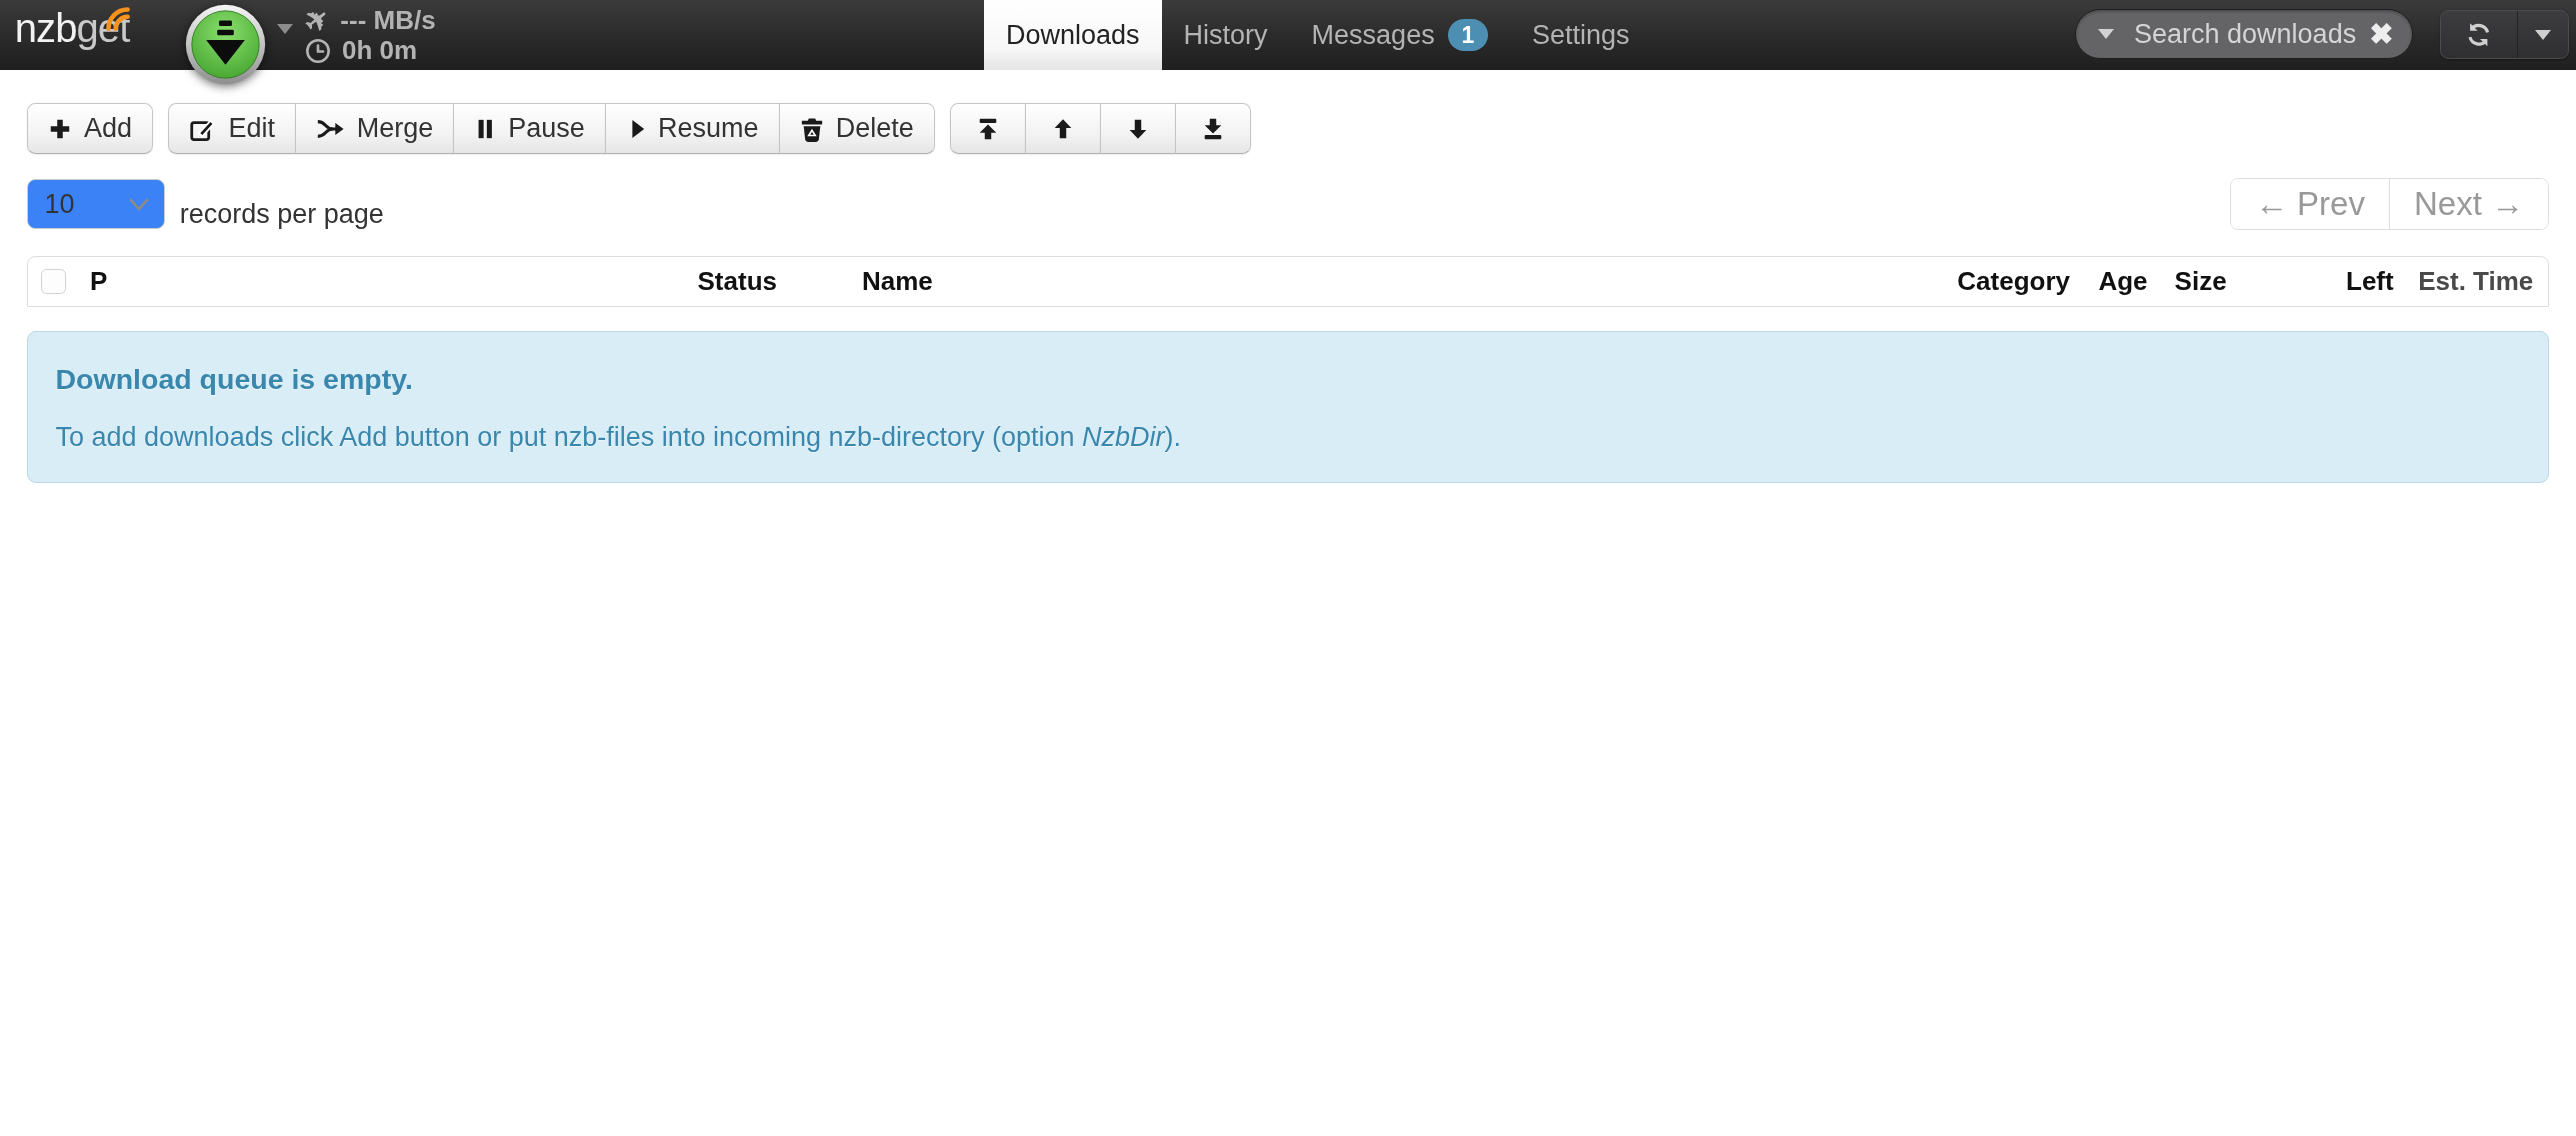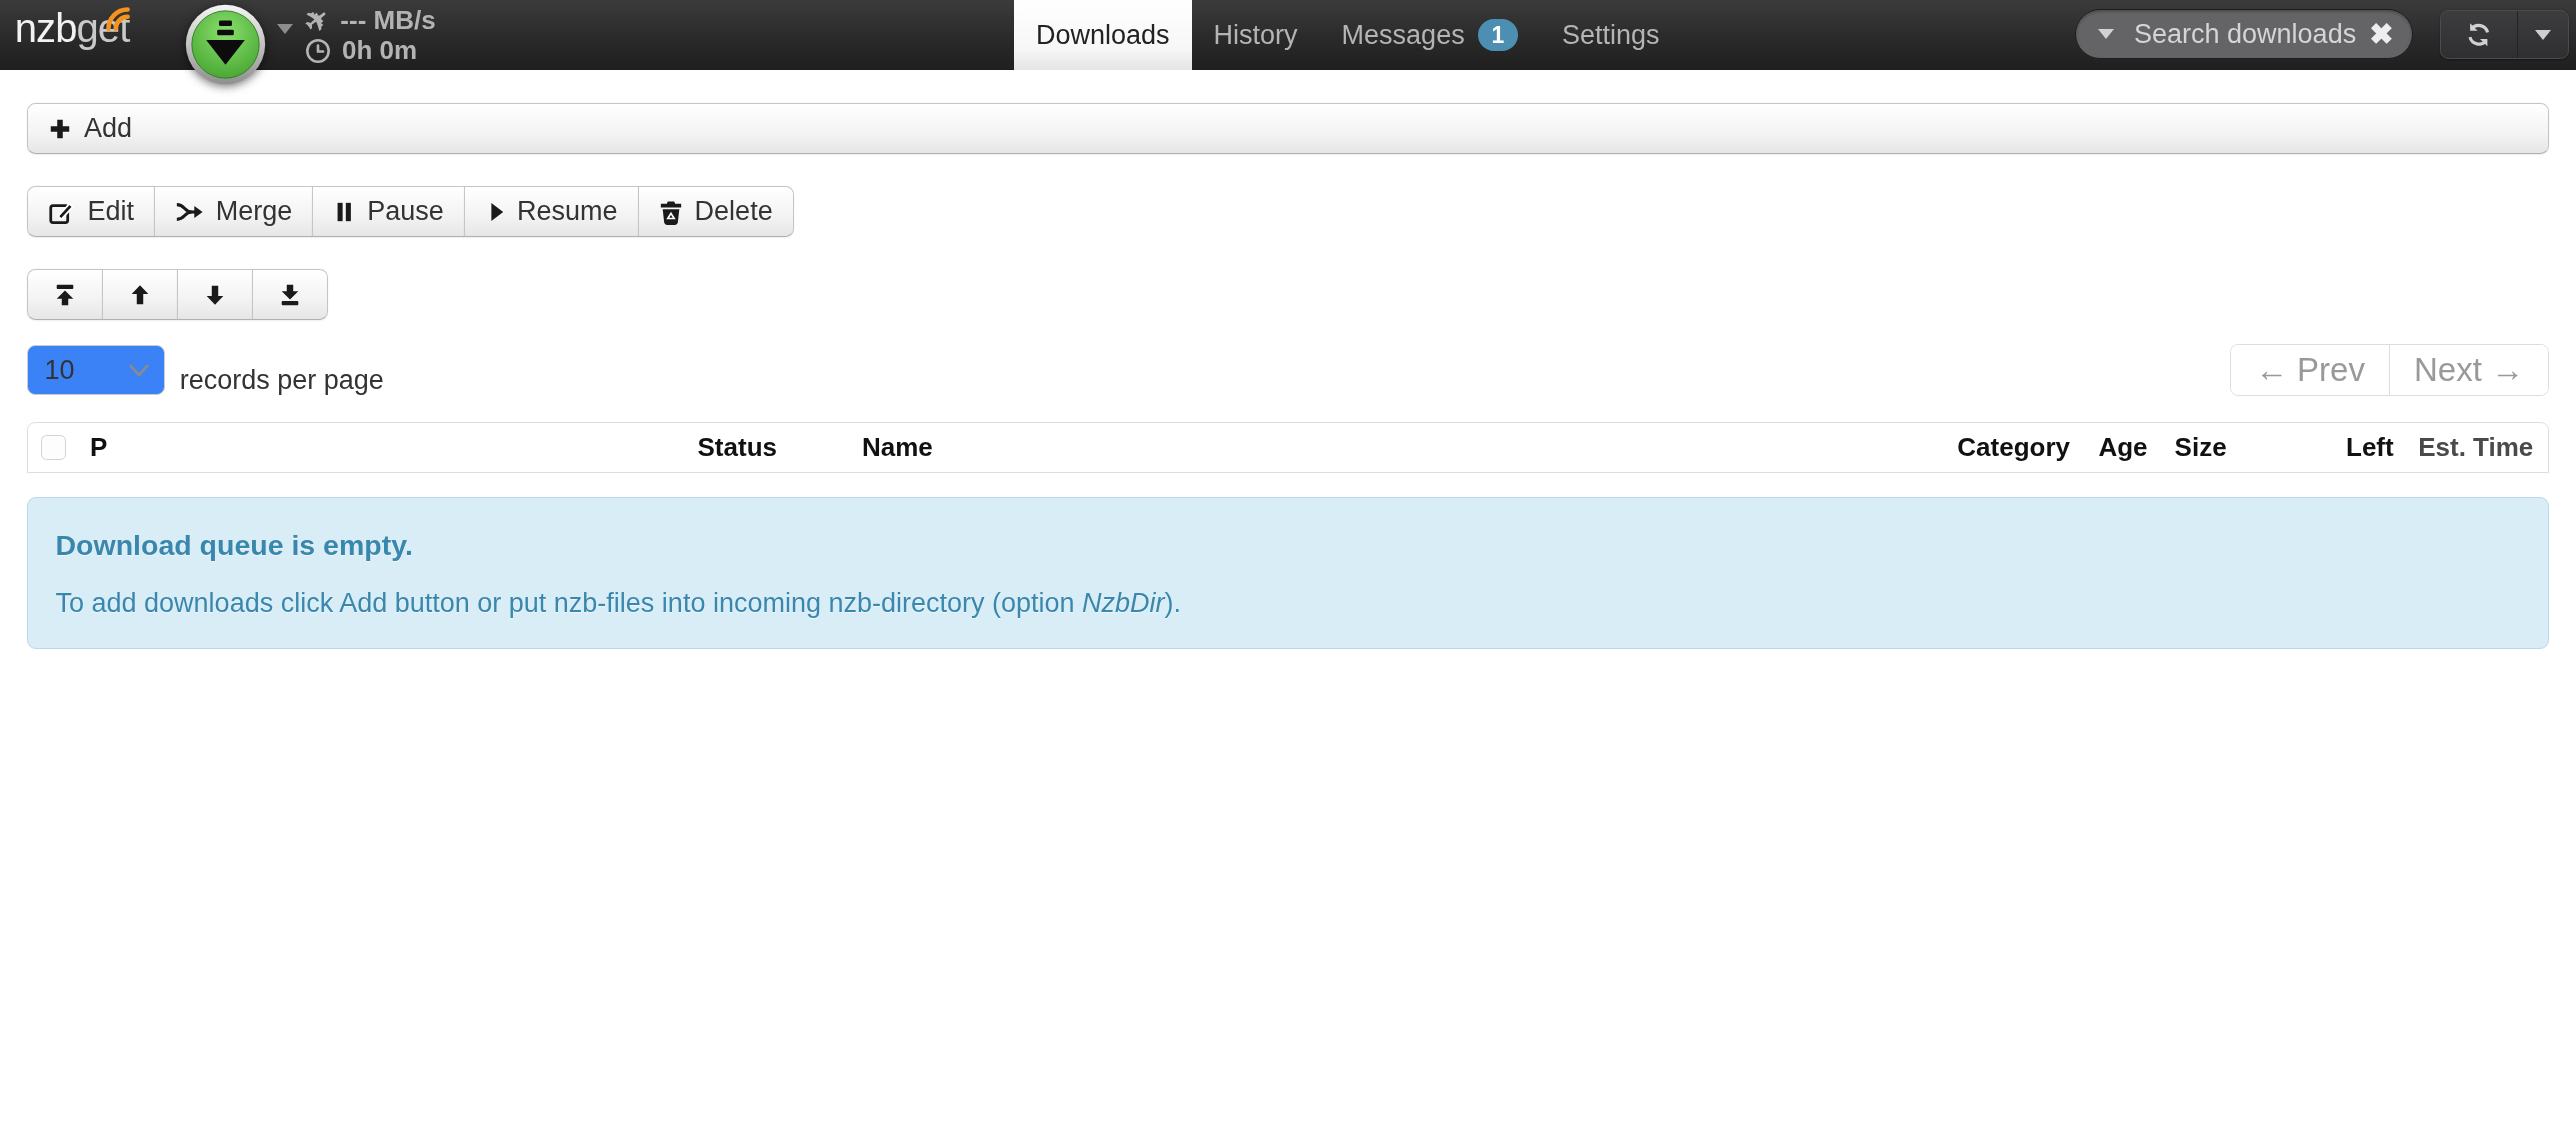--- a/index.html
+++ b/index.html
@@ -53,21 +53,20 @@
     position: absolute; left: 984px; top: 0; bottom: 0;
     display: flex; align-items: stretch;
   }
   .tab {
     display: flex; align-items: center; padding: 0 22px;
     color: #b4b4b4; font-size: 27px; cursor: pointer; gap: 13px;
   }
   .tab.active {
     background: linear-gradient(180deg, #ffffff 0%, #f7f7f7 70%, #e4e4e4 100%);
     color: #222222;
-    margin-left: 30px;
   }
   .badge {
     background: var(--badge-blue, #4d8fb3);
     color: #ffffff; font-size: 23px; font-weight: bold;
     padding: 4.6px 13.8px; border-radius: 17.4px; line-height: 1;
   }
 
   .search-box {
     position: absolute; right: 163px; top: 9.2px;
     width: 338px; height: 50px; border-radius: 26px;
@@ -109,21 +108,21 @@
   .refresh-caret-btn { width: 50px; }
   .refresh-caret-btn i {
     width: 0; height: 0; display: block;
     border-left: 8.3px solid transparent; border-right: 8.3px solid transparent;
     border-top: 10px solid #cfcfcf;
   }
 
   
   .content { padding: 33px 27px 0 27px; }
 
-  .toolbar { display: flex; gap: 32px; flex-direction: column; }
+  .toolbar { display: flex; gap: 15px; }
   .btn {
     height: 51px; display: inline-flex; align-items: center; gap: 12px;
     padding: 0 20px; font-size: 27px; color: #333333;
     background: linear-gradient(180deg, #ffffff 0%, #f3f3f3 60%, #e6e6e6 100%);
     border: 0.9px solid #c5c5c5; border-bottom-color: #b0b0b0;
     border-radius: 8.3px; cursor: pointer;
     font-family: "Liberation Sans", sans-serif;
     box-shadow: 0 0.9px 1.8px rgba(0,0,0,0.07);
   }
   .btn svg { flex: none; }

